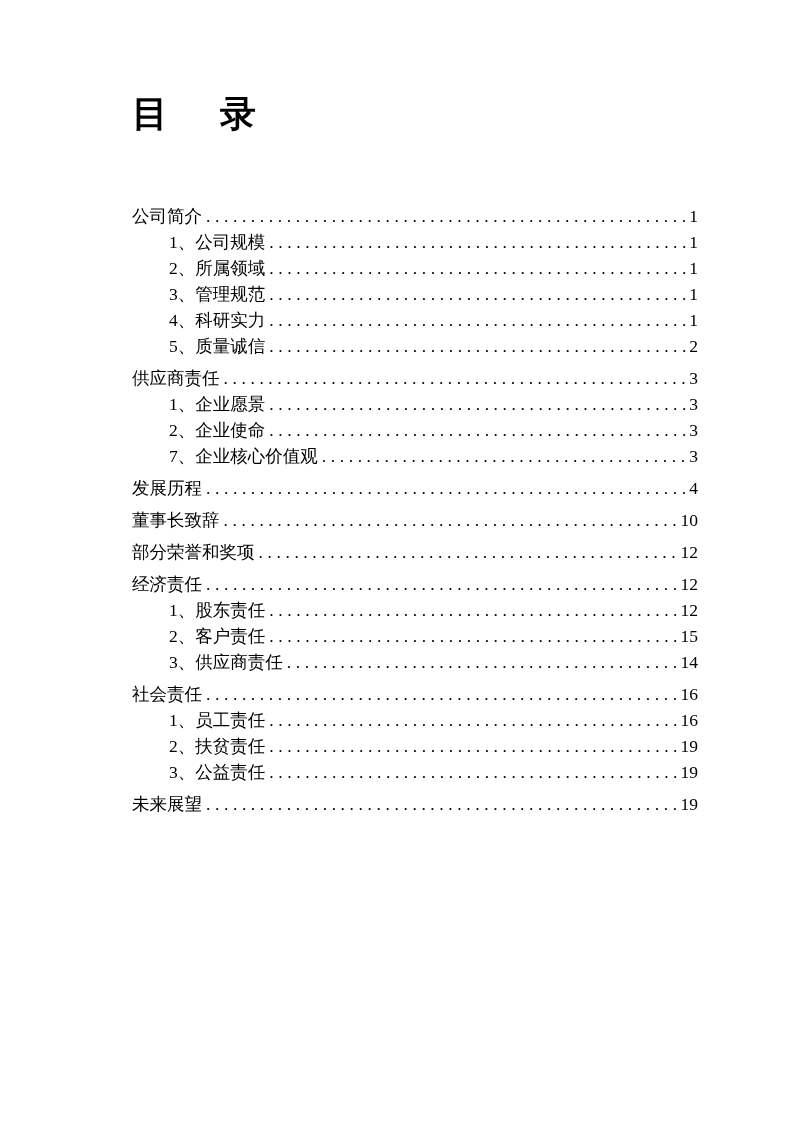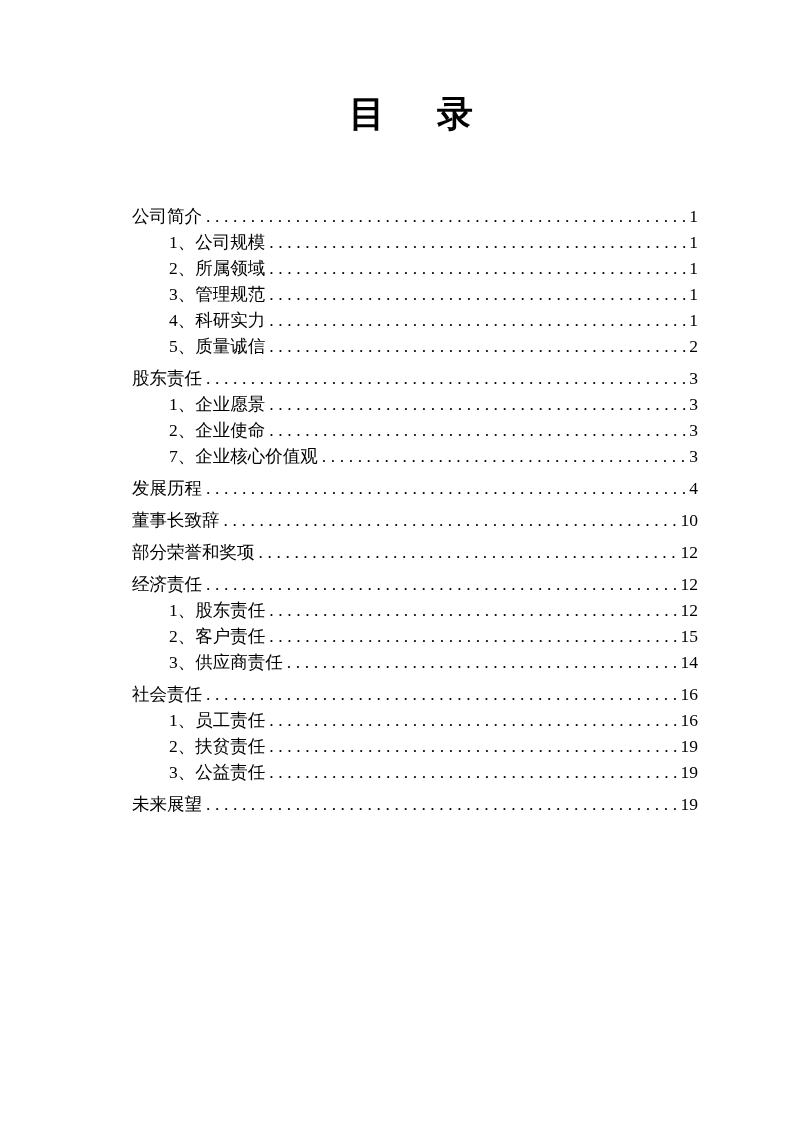--- a/index.html
+++ b/index.html
@@ -13,21 +13,21 @@
     width: 794px;
     height: 1122px;
     background: #ffffff;
     color: #000000;
     padding: 92px 96px 0 132px;
     font-family: "Liberation Serif", "DejaVu Serif", serif;
     overflow: hidden;
   }
   .doc-title {
     margin: 0;
-    text-align: center;
+    text-align: left;
     font-family: "Liberation Sans", "DejaVu Sans", sans-serif;
     font-weight: bold;
     font-size: 36px;
     line-height: 1.2;
     letter-spacing: 8px;
     color: #000000;
   }
   .toc {
     margin-top: 68px;
     font-size: 17.5px;
@@ -101,21 +101,21 @@
     <span class="toc-pagenum">1</span>
   </div>
 
   <div class="toc-row level-2">
     <span class="toc-label">5、质量诚信</span>
     <span class="toc-leader"></span>
     <span class="toc-pagenum">2</span>
   </div>
 
   <div class="toc-row level-1">
-    <span class="toc-label">股东责任</span>
+    <span class="toc-label">供应商责任</span>
     <span class="toc-leader"></span>
     <span class="toc-pagenum">3</span>
   </div>
 
   <div class="toc-row level-2">
     <span class="toc-label">1、企业愿景</span>
     <span class="toc-leader"></span>
     <span class="toc-pagenum">3</span>
   </div>
 

